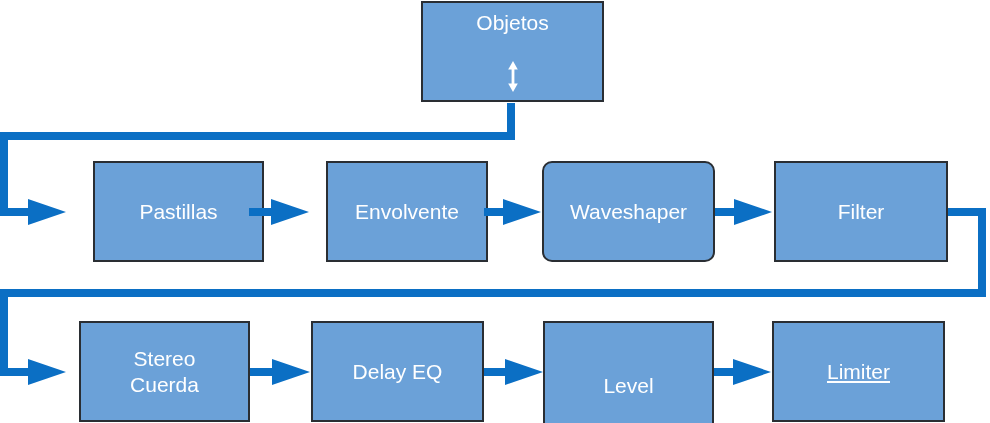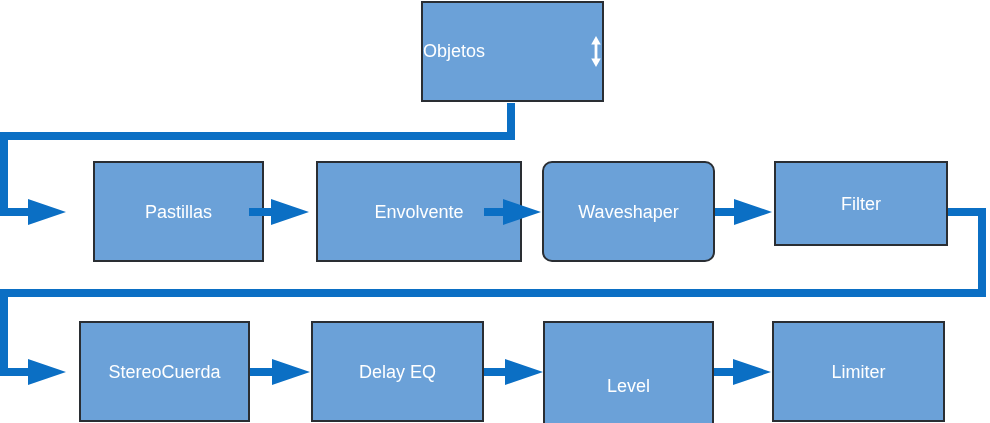--- a/index.html
+++ b/index.html
@@ -17,24 +17,24 @@
     height: 423px;
     background: var(--background, #ffffff);
   }
   
   .node {
     position: absolute;
     box-sizing: border-box;
     background: var(--node-fill, #6ba1d8);
     border: 2px solid var(--node-border, #2a2e33);
     color: var(--label-text, #ffffff);
-    font-size: 18px;
+    font-size: 21px;
     line-height: 26px;
     display: flex;
-    flex-direction: row;
+    flex-direction: column;
     align-items: center;
     justify-content: center;
     text-align: left;
   }
   .node .line { display: block; }
   .node.top-node {
     justify-content: space-between;
     padding: 7px 0 8px 0;
   }
   .vdouble-arrow { display: block; }
@@ -74,33 +74,33 @@
   <div class="seg" style="left:0;     top:132px; width:8px; height:84px;"></div>
   <div class="seg" style="left:0;     top:208px; width:30px; height:8px;"></div>
   <div class="head" style="left:28px; top:199px;"></div>
 
   <div class="node" style="left:93px; top:161px; width:171px; height:101px;">
     <span class="line">Pastillas</span>
   </div>
   <div class="seg" style="left:249px; top:208px; width:24px; height:8px;"></div>
   <div class="head" style="left:271px; top:199px;"></div>
 
-  <div class="node" style="left:316px; top:161px; width:206px; height:101px;">
+  <div class="node" style="left:326px; top:161px; width:162px; height:101px;">
     <span class="line">Envolvente</span>
   </div>
   <div class="seg" style="left:484px; top:208px; width:22px; height:8px;"></div>
   <div class="head" style="left:503px; top:199px;"></div>
 
   <div class="node" style="left:542px; top:161px; width:173px; height:101px;border-radius:10px;">
     <span class="line">Waveshaper</span>
   </div>
   <div class="seg" style="left:715px; top:208px; width:22px; height:8px;"></div>
   <div class="head" style="left:734px; top:199px;"></div>
 
-  <div class="node" style="left:774px; top:161px; width:174px; height:85px;">
+  <div class="node" style="left:774px; top:161px; width:174px; height:101px;">
     <span class="line">Filter</span>
   </div>
 
   <div class="seg" style="left:948px; top:208px; width:38px; height:8px;"></div>
   <div class="seg" style="left:978px; top:208px; width:8px; height:89px;"></div>
   <div class="seg" style="left:0;     top:289px; width:986px; height:8px;"></div>
   <div class="seg" style="left:0;     top:289px; width:8px; height:87px;"></div>
   <div class="seg" style="left:0;     top:368px; width:30px; height:8px;"></div>
   <div class="head" style="left:28px; top:359px;"></div>
 
@@ -116,17 +116,17 @@
   </div>
   <div class="seg" style="left:484px; top:368px; width:23px; height:8px;"></div>
   <div class="head" style="left:505px; top:359px;"></div>
 
   <div class="node" style="left:543px; top:321px; width:171px; height:130px;">
     <span class="line">Level</span>
   </div>
   <div class="seg" style="left:714px; top:368px; width:22px; height:8px;"></div>
   <div class="head" style="left:733px; top:359px;"></div>
 
-  <div class="node" style="left:772px; top:321px; width:173px; height:101px;">
+  <div class="node" style="left:772px; top:321px; width:173px; height:101px;text-decoration:underline;">
     <span class="line">Limiter</span>
   </div>
 
 </div>
 
 </body></html>

